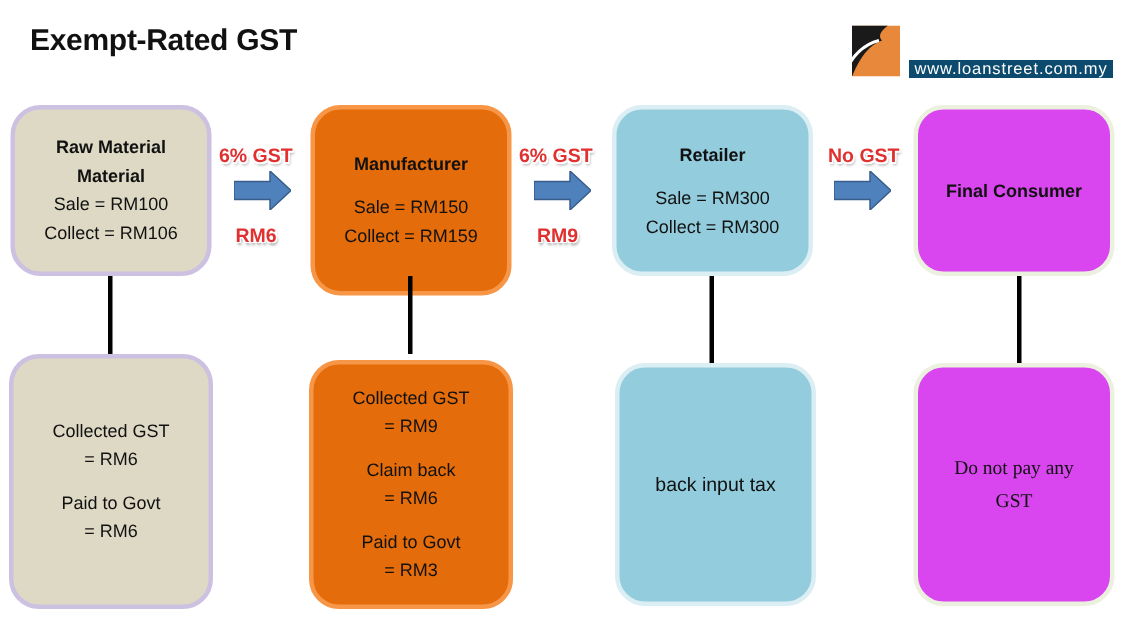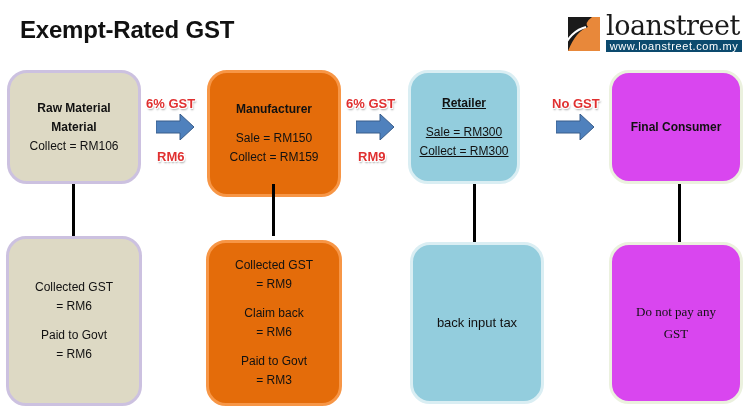--- a/index.html
+++ b/index.html
@@ -1,18 +1,18 @@
 <!DOCTYPE html>
 <html><head>
 <meta charset="utf-8">
 <style>
   html, body { margin:0; padding:0; }
   body { width:752px; height:416px; background:#ffffff; position:relative; overflow:hidden;
          font-family:"Liberation Sans", sans-serif; color:#111; }
-  .title { position:absolute; left:20px; top:16px; font-size:24px; font-weight:bold; letter-spacing:-0.2px; }
+  .title { position:absolute; left:20px; top:16px; font-size:20px; font-weight:bold; letter-spacing:-0.2px; }
   .logo { position:absolute; left:562px; top:14px; width:180px; height:40px; }
   .logo-mark { position:absolute; left:0; top:3px; width:38px; height:34px; }
   .logo-text { position:absolute; left:44px; top:-4px; font-family:"DejaVu Serif", serif; font-size:27px; color:#1a1a1a; letter-spacing:-0.5px; }
   .logo-url { position:absolute; left:44px; top:26px; width:136px; height:12px; background:#0c4a6e; color:#fff;
               font-size:11px; line-height:12px; text-align:center; letter-spacing:0.6px; }
   .box { position:absolute; border-radius:20px; box-sizing:border-box; display:flex; flex-direction:column;
          align-items:center; justify-content:center; text-align:center; font-size:12px; line-height:19px; }
   .box .b { font-weight:bold; }
   .sp { height:10px; }
   .c1 { background:#ddd9c4; border:3px solid #ccc1e0; }
@@ -28,36 +28,36 @@
 <body>
 
 <div class="title">Exempt-Rated GST</div>
 
 <div class="logo">
   <svg class="logo-mark" viewBox="0 0 38 34">
     <rect x="6" y="0" width="32" height="34" fill="#e8883a"></rect>
     <path d="M6 0 H30 Q22 6 26 10 Q14 14 6 34 Z" fill="#1a1a1a"></path>
     <path d="M0 34 Q8 14 24 10" stroke="#fff" stroke-width="2" fill="none"></path>
   </svg>
-  <div class="logo-text">loanstreet</div>
   <div class="logo-url">www.loanstreet.com.my</div>
 </div>
 
 <div class="box c1" style="left:7px;top:70px;width:134px;height:114px;">
   <div class="b">Raw Material</div>
   <div class="b">Material</div>
+  <div>Sale = RM100</div>
   <div>Collect  = RM106</div>
 </div>
 <div class="box c2" style="left:207px;top:70px;width:134px;height:127px;">
   <div class="b">Manufacturer</div>
   <div class="sp"></div>
   <div>Sale = RM150</div>
   <div>Collect  = RM159</div>
 </div>
-<div class="box c3" style="left:408px;top:70px;width:112px;height:114px;text-decoration:underline;">
+<div class="box c3" style="left:408px;top:70px;width:134px;height:114px;">
   <div class="b">Retailer</div>
   <div class="sp"></div>
   <div>Sale = RM300</div>
   <div>Collect  = RM300</div>
 </div>
 <div class="box c4" style="left:609px;top:70px;width:134px;height:114px;">
   <div class="b">Final Consumer</div>
 </div>
 
 <div class="gst" style="left:146px;top:96px;">6% GST</div>

